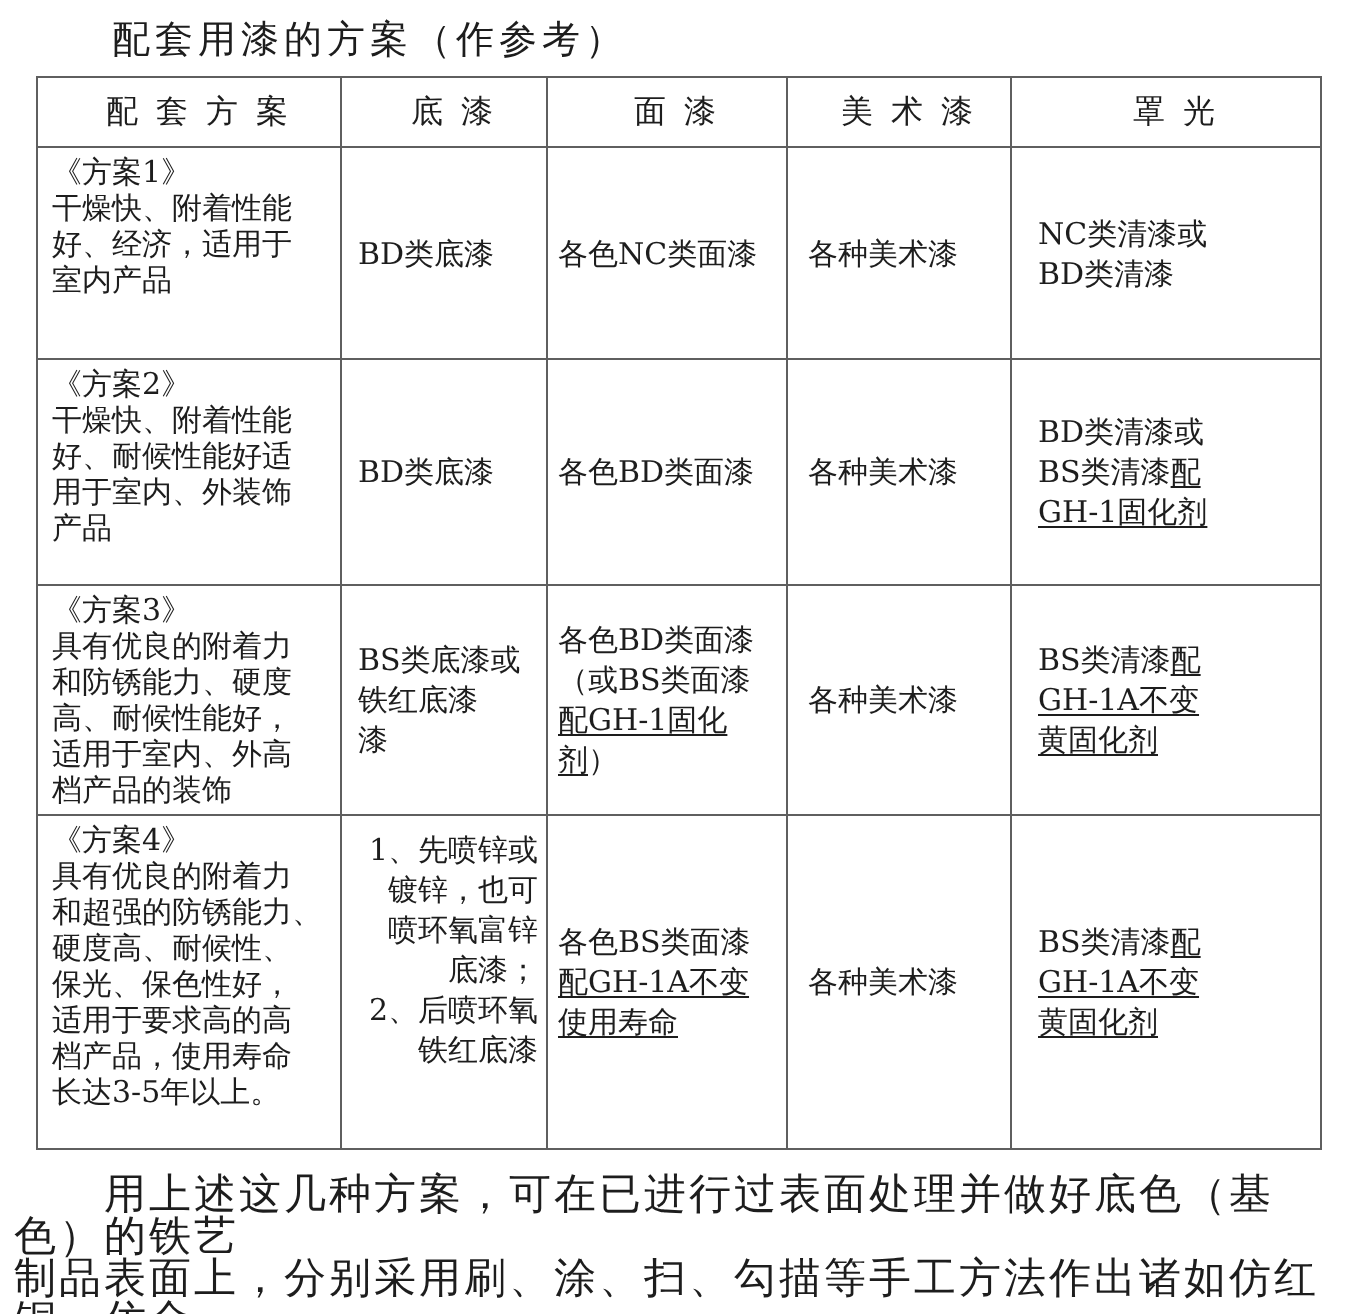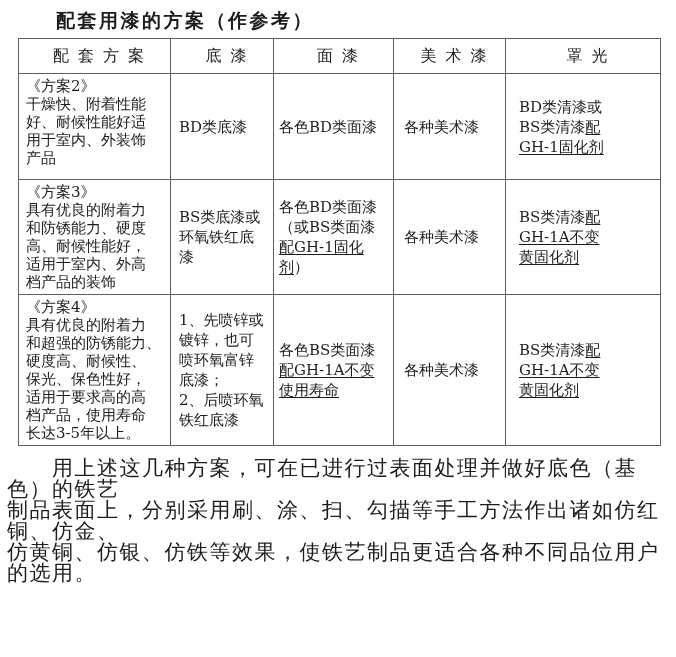--- a/index.html
+++ b/index.html
@@ -12,21 +12,21 @@
   .page {
     position: relative;
     width: 676px;
     height: 657px;
     overflow: hidden;
     background: #ffffff;
   }
   .title {
     margin: 9px 0 6px 56px;
     font-family: "DejaVu Sans", "Liberation Sans", sans-serif;
-    font-weight: bold;
+    font-weight: normal;
     font-size: 19px;
     letter-spacing: 2.5px;
     line-height: 23px;
   }
   table.scheme {
     border-collapse: collapse;
     table-layout: fixed;
     margin-left: 18px;
     width: 642px;
   }
@@ -101,41 +101,52 @@
       <tr>
           <th>配套方案</th>
           <th>底漆</th>
           <th>面漆</th>
           <th>美术漆</th>
           <th>罩光</th>
         </tr>
     </thead>
     <tbody>
         <tr>
+          <td><span>《方案1》
+干燥快、附着性能
+好、经济，适用于
+室内产品</span></td>
+          <td><span>BD类底漆</span></td>
+          <td><span>各色NC类面漆</span></td>
+          <td><span>各种美术漆</span></td>
+          <td><span>NC类清漆或
+BD类清漆</span></td>
+        </tr>
+        <tr>
           <td><span>《方案2》
 干燥快、附着性能
 好、耐候性能好适
 用于室内、外装饰
 产品</span></td>
           <td><span>BD类底漆</span></td>
           <td><span>各色BD类面漆</span></td>
           <td><span>各种美术漆</span></td>
           <td><span>BD类清漆或
 BS类清漆</span><span class="u">配
 GH-1固化剂</span></td>
         </tr>
         <tr>
           <td><span>《方案3》
 具有优良的附着力
 和防锈能力、硬度
 高、耐候性能好，
 适用于室内、外高
 档产品的装饰</span></td>
           <td><span>BS类底漆或
-环氧铁红底
+铁红底漆
 漆</span></td>
           <td><span>各色BD类面漆
 （或BS类面漆
 </span><span class="u">配GH-1固化
 剂</span><span>）</span></td>
           <td><span>各种美术漆</span></td>
           <td><span>BS类清漆</span><span class="u">配
 GH-1A不变
 黄固化剂</span></td>
         </tr>

